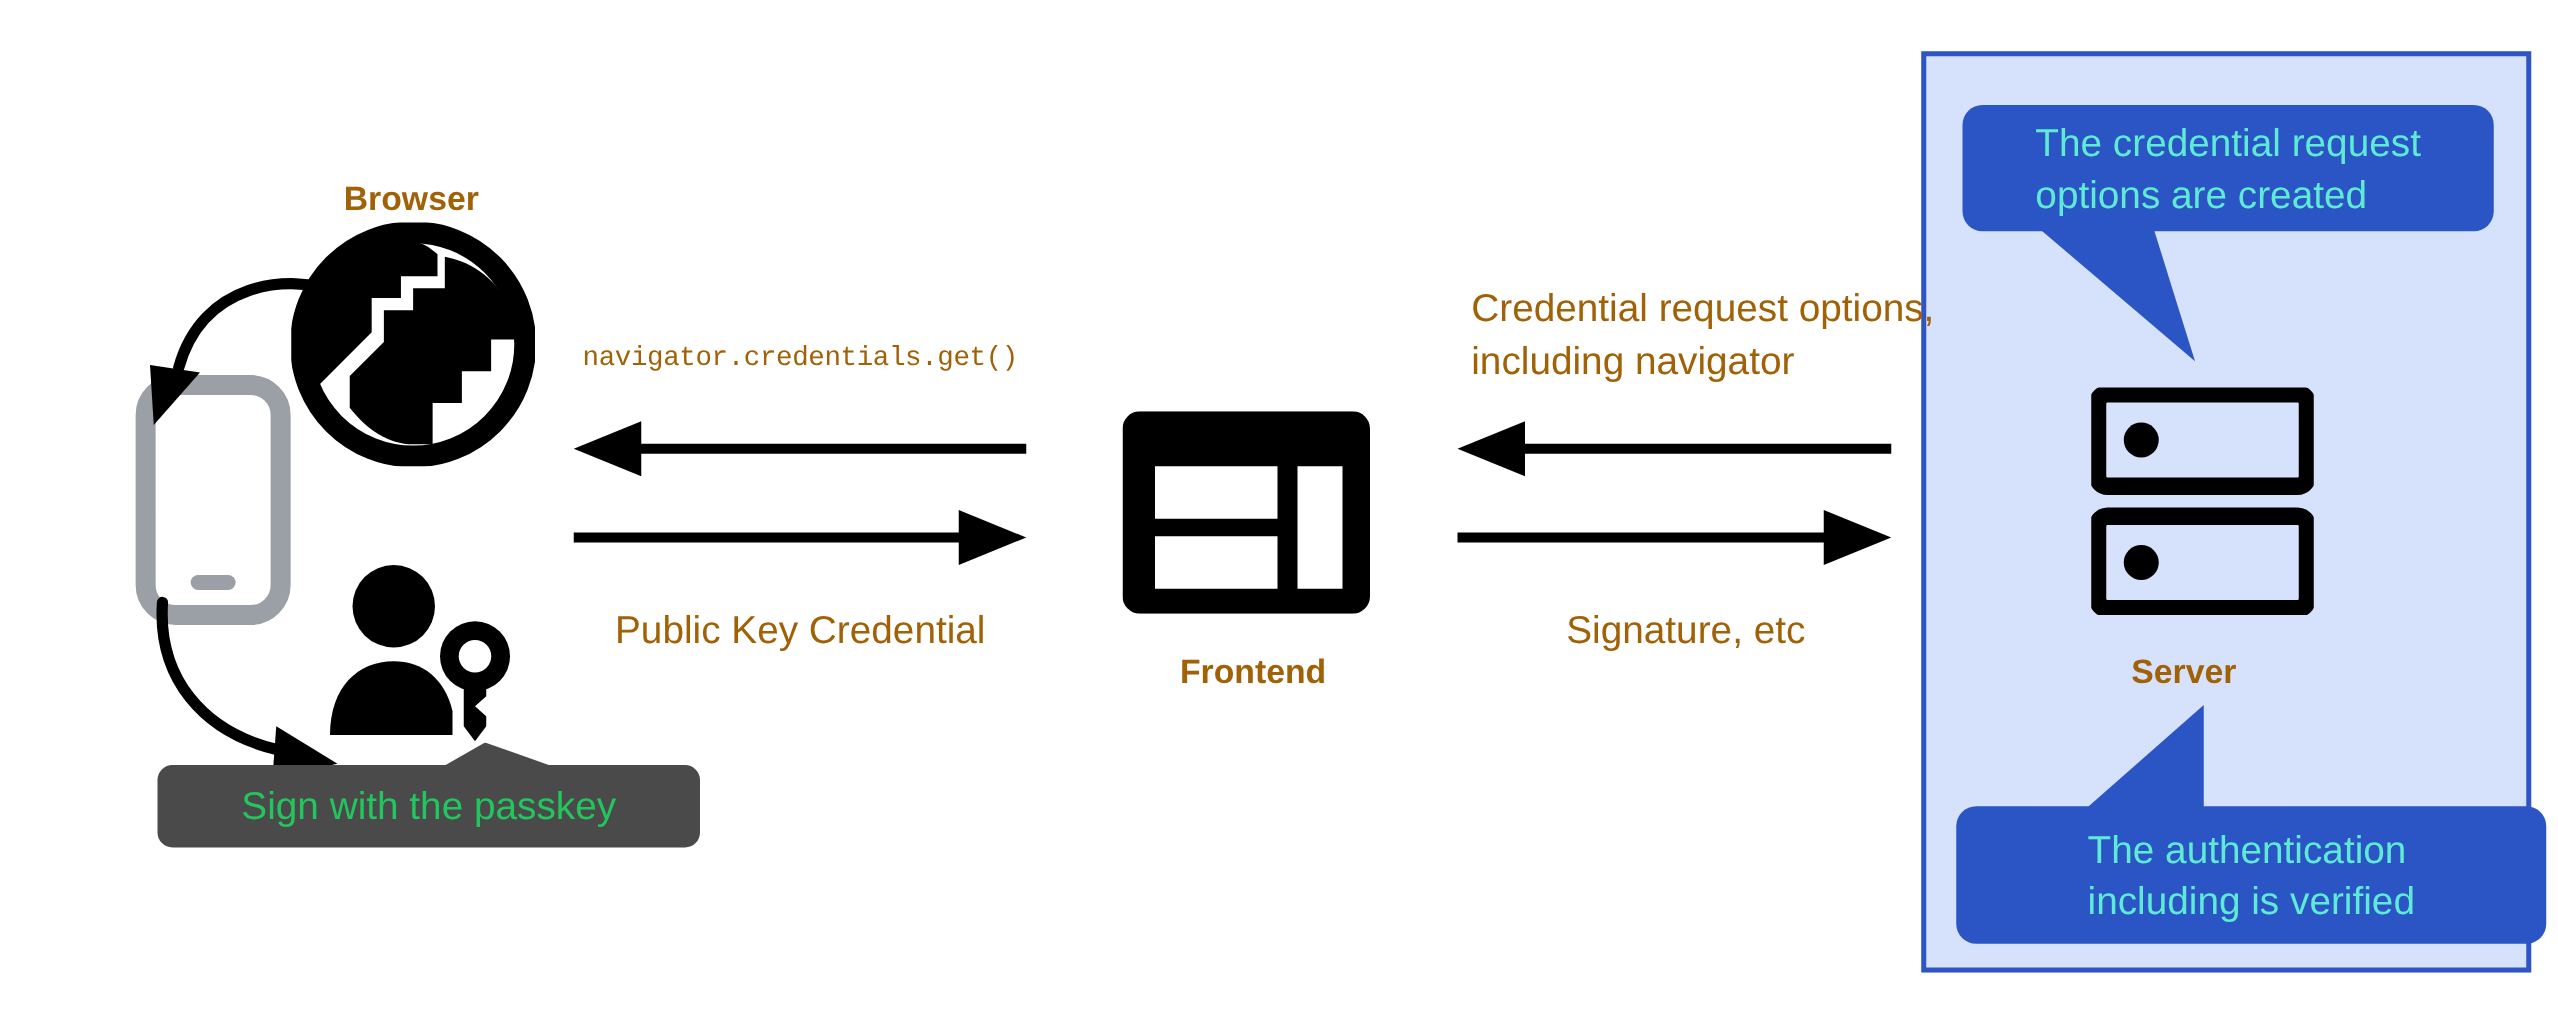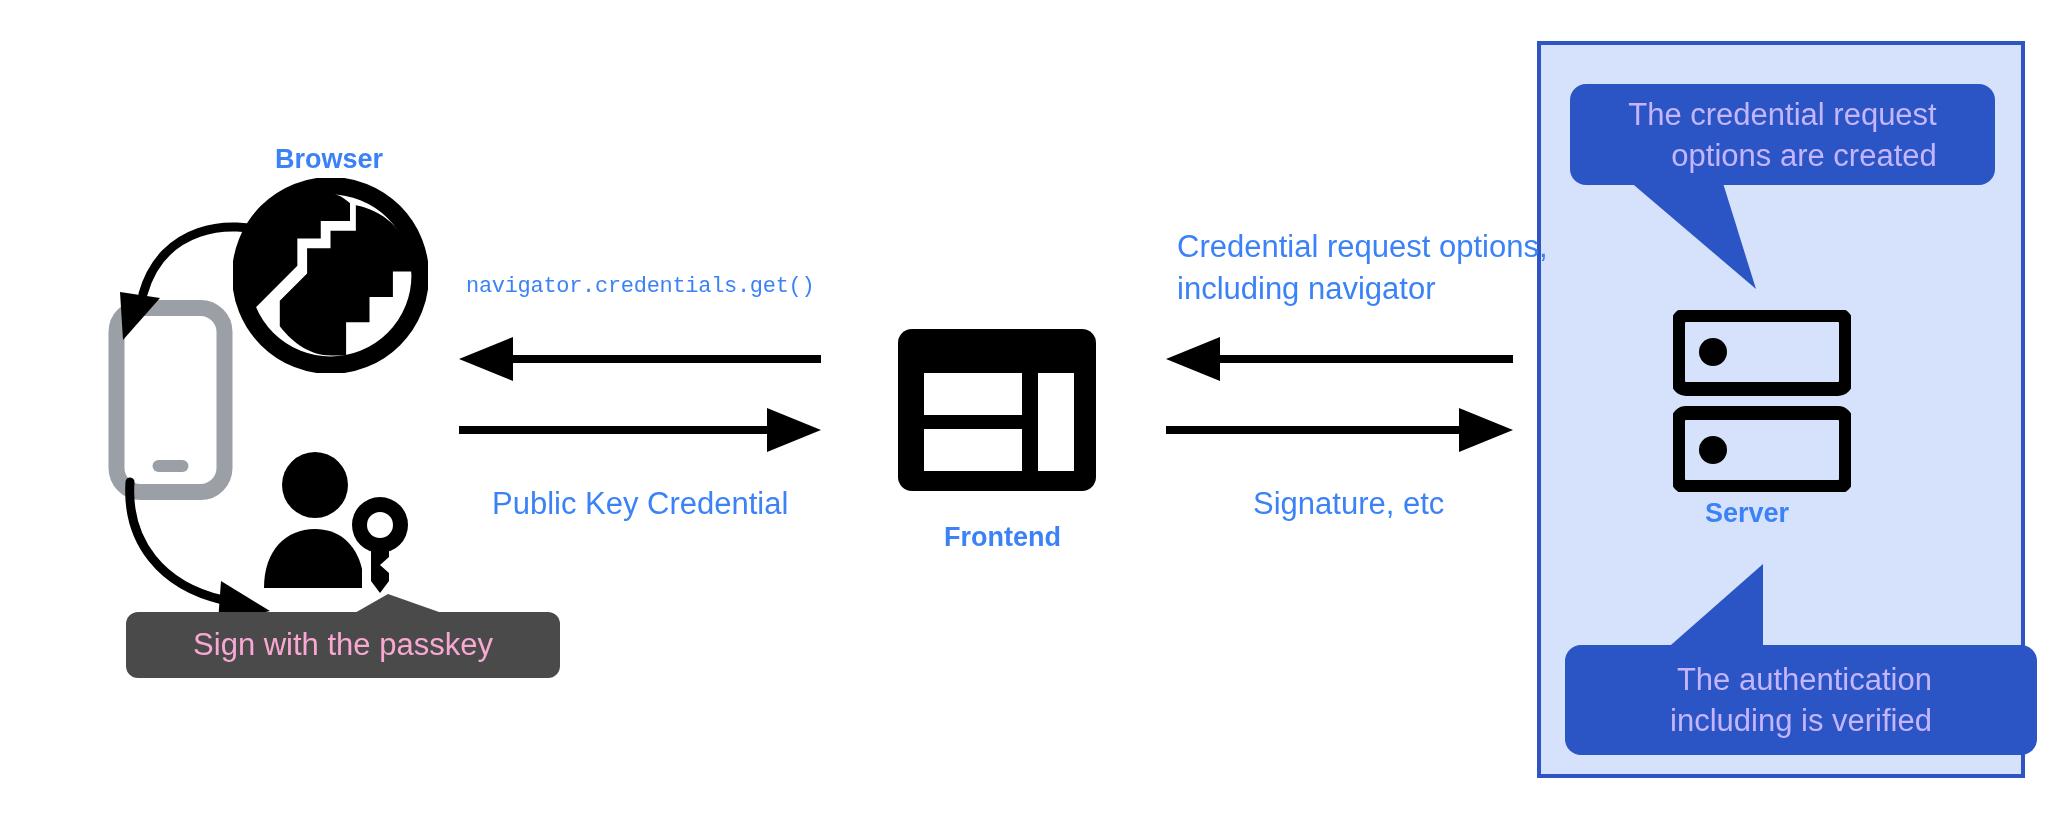--- a/index.html
+++ b/index.html
@@ -17,21 +17,21 @@
     width: 2046px;
     height: 818px;
     background: #ffffff;
     overflow: hidden;
   }
   .abs { position: absolute; }
 
   
   .lbl {
     position: absolute;
-    color: #3b82f6;
+    color: #a16207;
     font-family: "Liberation Sans", sans-serif;
     font-size: 31px;
     line-height: 42px;
     white-space: pre;
   }
   .lbl-bold {
     font-weight: bold;
     font-size: 27px;
   }
   .lbl-mono {
@@ -50,42 +50,42 @@
     background: #d6e2fb;
     border: 4px solid #2f55c4;
     box-sizing: border-box;
   }
 
   
   .callout {
     position: absolute;
     background: #2b55c4;
     border-radius: 16px;
-    color: #c4b5fd;
+    color: #5eead4;
     font-size: 31px;
     line-height: 41px;
-    text-align: right;
+    text-align: left;
     display: flex;
     align-items: center;
     justify-content: center;
     padding: 10px 36px;
     box-sizing: border-box;
   }
   .callout-text { display: block; }
 
   
   #passkey-tooltip {
     position: absolute;
     left: 126px;
     top: 612px;
     width: 434px;
     height: 66px;
     background: #4a4a4a;
     border-radius: 12px;
-    color: #f9a8d4;
+    color: #22c55e;
     font-size: 31px;
     display: flex;
     align-items: center;
     justify-content: center;
     box-sizing: border-box;
   }
 
   
   .icon-svg { display: block; }
 </style>
@@ -208,21 +208,21 @@
   </div>
 
   <div class="abs" style="left:1673px; top:310px; width:178px; height:182px;">
     <svg class="icon-svg" viewBox="0 0 178 182" width="178" height="182" aria-hidden="true">
       <rect x="5" y="5" width="168" height="74" rx="8" ry="8" fill="none" stroke="#000" stroke-width="14"></rect>
       <circle cx="40" cy="42" r="14" fill="#000"></circle>
       <rect x="5" y="103" width="168" height="74" rx="8" ry="8" fill="none" stroke="#000" stroke-width="14"></rect>
       <circle cx="40" cy="140" r="14" fill="#000"></circle>
     </svg>
   </div>
-  <div class="lbl lbl-bold" style="left:1705px; top:492px;text-align:center;">Server</div>
+  <div class="lbl lbl-bold" style="left:1705px; top:516px;text-align:center;">Server</div>
 
   <div class="abs" style="left:1565px; top:564px; width:430px; height:200px;">
     <svg class="icon-svg" viewBox="0 0 430 200" width="430" height="200" aria-hidden="true">
       <path d="M198 0 L73 110 L198 110 Z" fill="#2b55c4"></path>
     </svg>
   </div>
   <div class="callout" style="left:1565px; top:645px; width:472px; height:110px;">
     <span class="callout-text">
       <span>The authentication</span><br>
       <span>including is verified</span>

